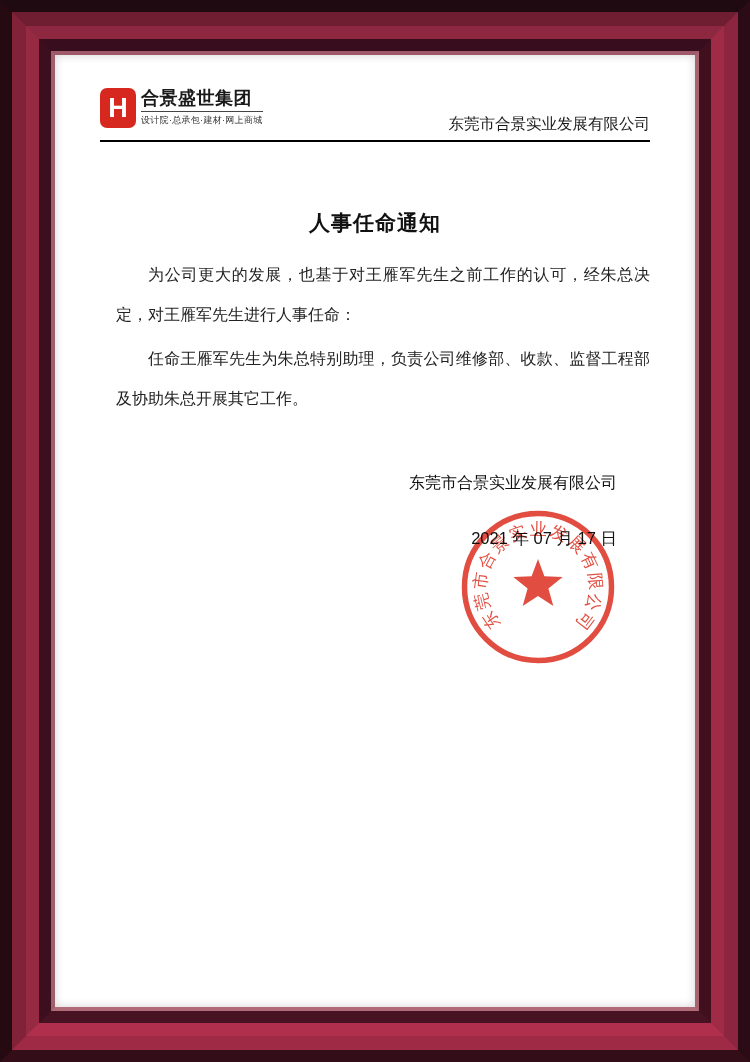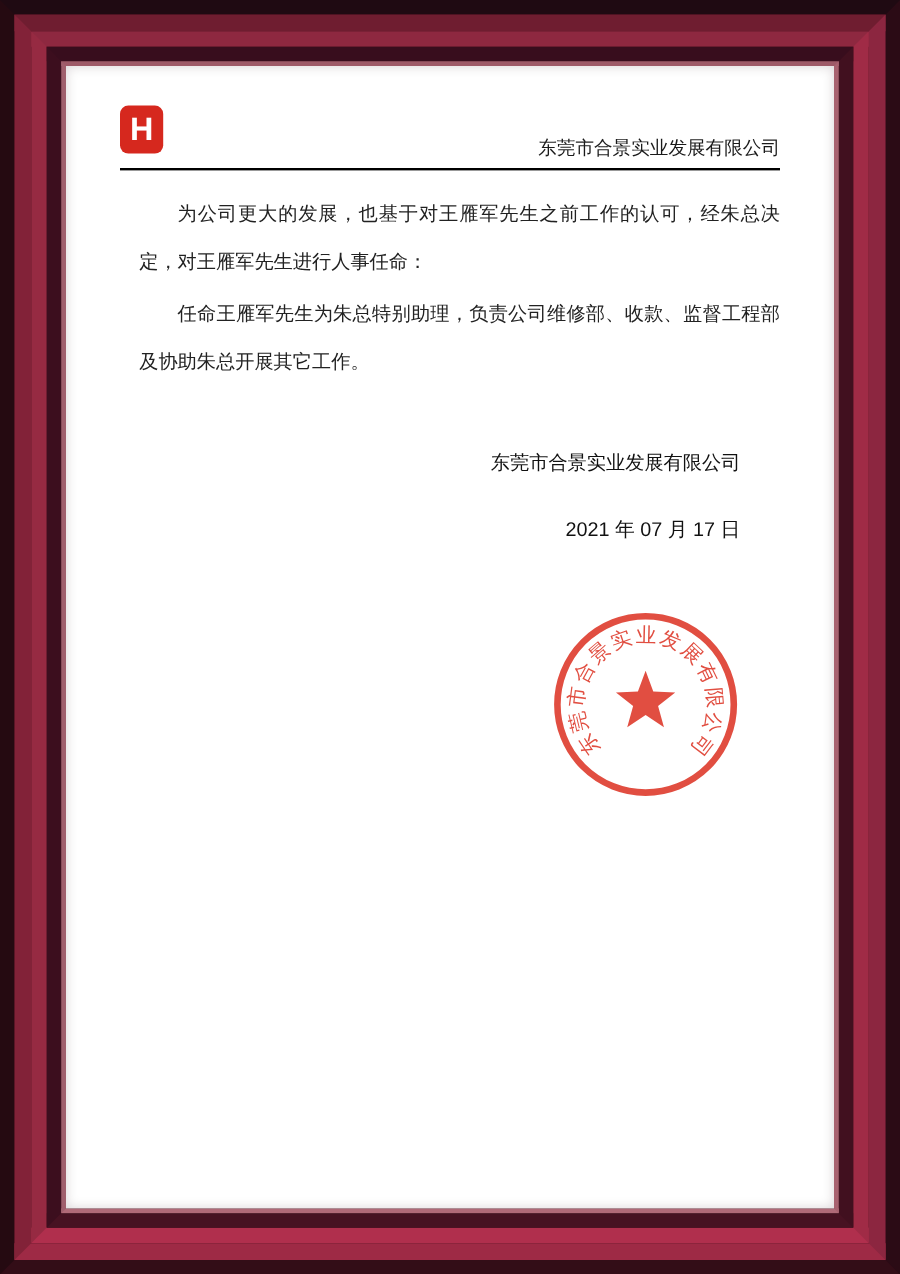--- a/index.html
+++ b/index.html
@@ -156,25 +156,30 @@
 <div class="frame-outer">
  <div class="frame-bevel-a">
   <div class="frame-bevel-b">
    <div class="frame-inner">
     <div class="frame-lip">
      <div class="paper">
 
        <div class="letterhead">
          <div class="logo">
            <div class="logo-mark">H</div>
+           <div class="logo-text">
+             <div class="logo-name">合景盛世集团</div>
+             <div class="logo-tagline">设计院·总承包·建材·网上商城</div>
+           </div>
          </div>
          <div class="header-company">东莞市合景实业发展有限公司</div>
        </div>
        <div class="header-rule"></div>
 
+       <div class="title">人事任命通知</div>
 
        <div class="body-text">
          <p>为公司更大的发展，也基于对王雁军先生之前工作的认可，经朱总决定，对王雁军先生进行人事任命：</p>
          <p>任命王雁军先生为朱总特别助理，负责公司维修部、收款、监督工程部及协助朱总开展其它工作。</p>
        </div>
 
        <div class="signature">
          <div class="sig-company">东莞市合景实业发展有限公司</div>
          <div class="sig-date">2021 年 07 月 17 日</div>
        </div>

